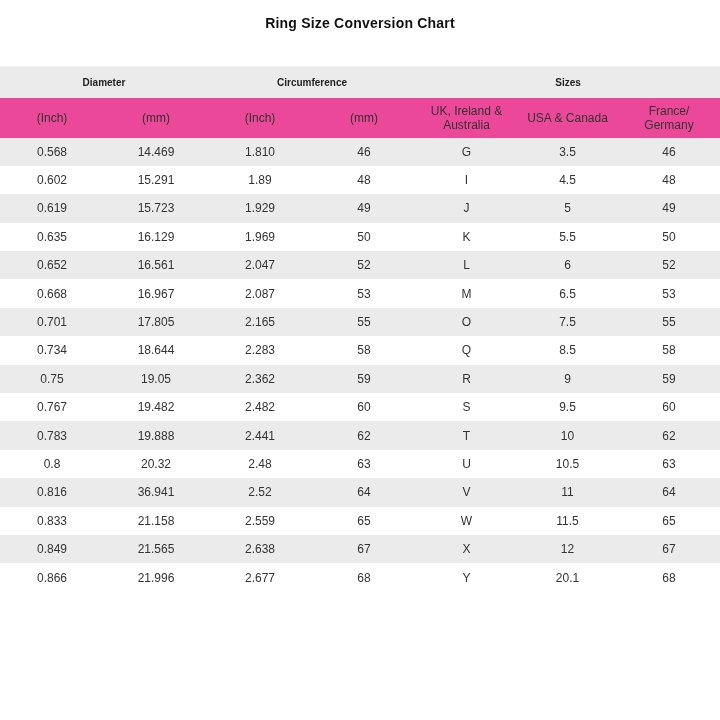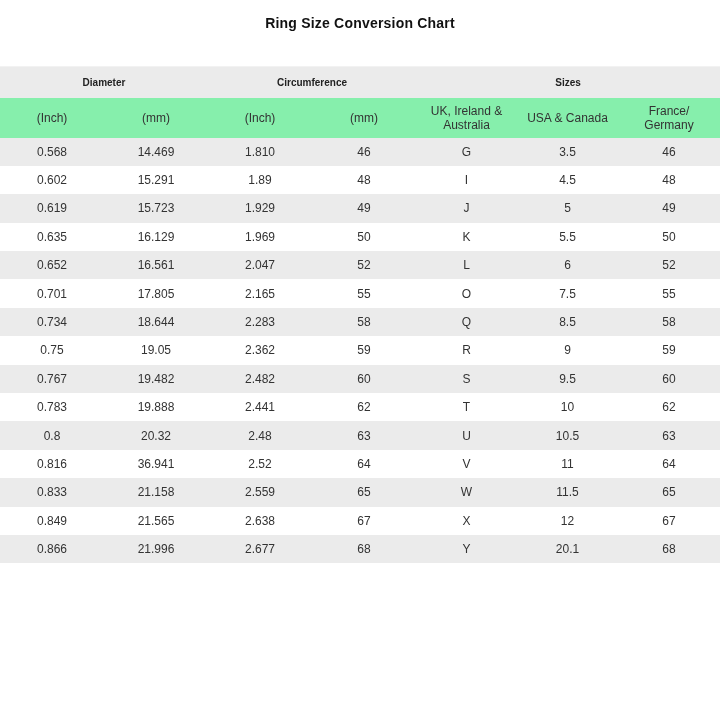--- a/index.html
+++ b/index.html
@@ -41,21 +41,21 @@
   tr.group-row {
     background: #ebebeb;
     height: 31px;
   }
   tr.group-row th {
     font-size: 10px;
     font-weight: bold;
     color: #222222;
   }
   tr.subheader-row {
-    background: #86efac;
+    background: #ec4899;
     height: 40px;
   }
   tr.subheader-row th {
     font-weight: normal;
     line-height: 14px;
     padding: 0 6px;
   }
   tbody tr {
     height: 28.4px;
     background: #ffffff;
@@ -136,20 +136,29 @@
       <tr>
         <td>0.652</td>
         <td>16.561</td>
         <td>2.047</td>
         <td>52</td>
         <td>L</td>
         <td>6</td>
         <td>52</td>
       </tr>
       <tr>
+        <td>0.668</td>
+        <td>16.967</td>
+        <td>2.087</td>
+        <td>53</td>
+        <td>M</td>
+        <td>6.5</td>
+        <td>53</td>
+      </tr>
+      <tr>
         <td>0.701</td>
         <td>17.805</td>
         <td>2.165</td>
         <td>55</td>
         <td>O</td>
         <td>7.5</td>
         <td>55</td>
       </tr>
       <tr>
         <td>0.734</td>

